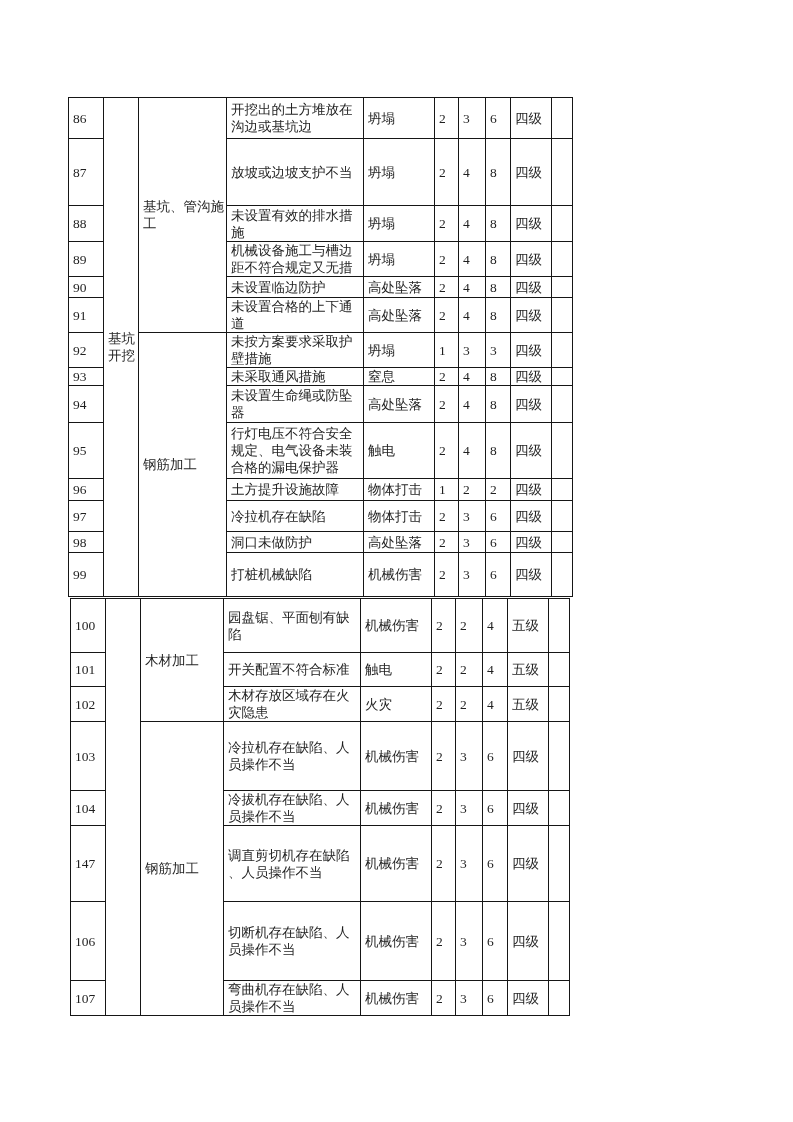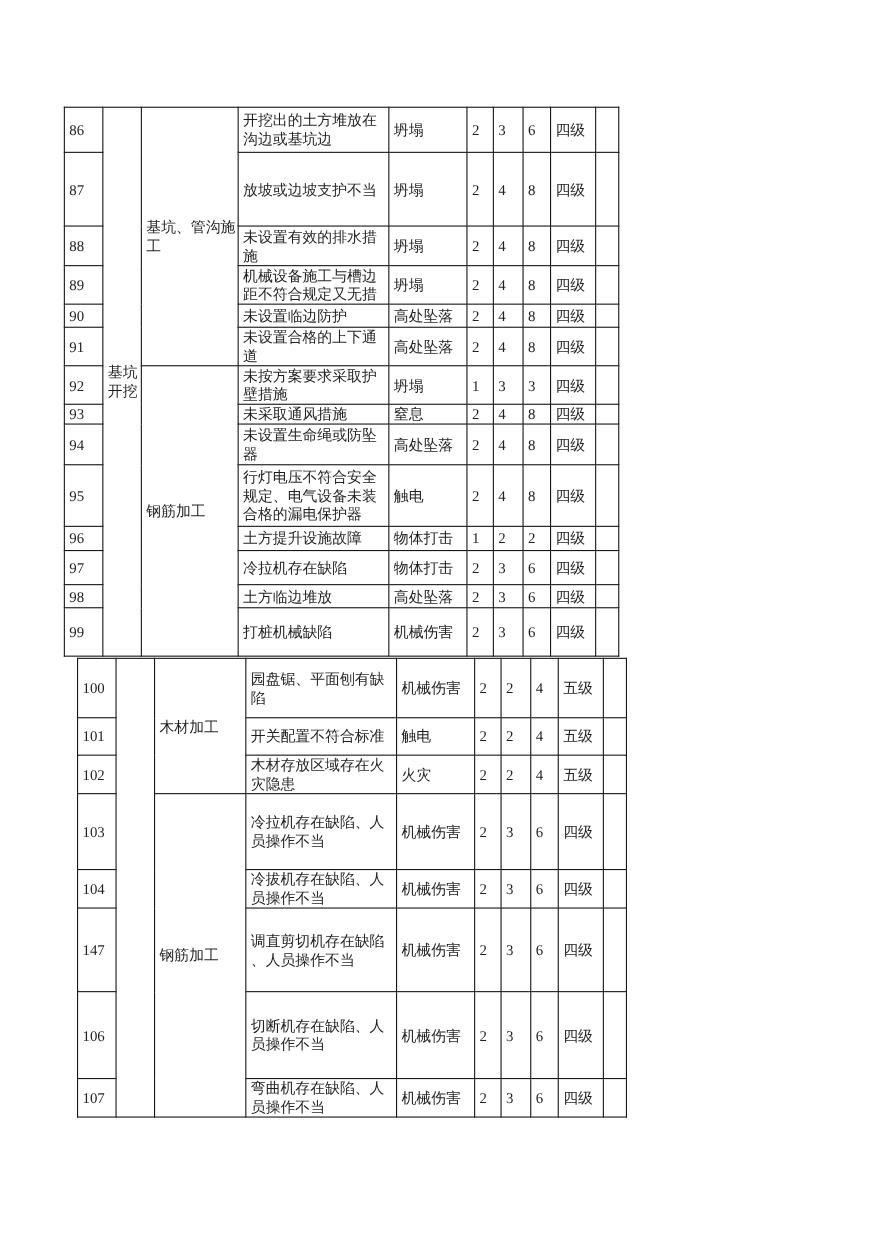--- a/index.html
+++ b/index.html
@@ -14,21 +14,21 @@
     width: 793px; height: 1122px;
     background: #ffffff;
     overflow: hidden;
   }
   table.risk-table {
     position: absolute;
     border-collapse: collapse;
     table-layout: fixed;
     empty-cells: show;
   }
-  #table-0 { left: 58px; top: 97px; }
+  #table-0 { left: 68px; top: 97px; }
   #table-1 { left: 70px; top: 598px; }
   table.risk-table td {
     border: 1px solid #161616;
     vertical-align: middle;
     padding: 0 2px 0 4px;
     font-size: 13.5px;
     line-height: 17px;
     color: #1f1f1f;
     white-space: pre;        
     overflow: visible;
@@ -189,21 +189,21 @@
           <td class="col-desc">冷拉机存在缺陷</td>
           <td class="col-hazard">物体打击</td>
           <td class="col-num">2</td>
           <td class="col-num">3</td>
           <td class="col-num">6</td>
           <td class="col-level">四级</td>
           <td class="col-blank"></td>
         </tr>
         <tr style="height: 21px;">
           <td class="col-no">98</td>
-          <td class="col-desc">土方临边堆放</td>
+          <td class="col-desc">洞口未做防护</td>
           <td class="col-hazard">高处坠落</td>
           <td class="col-num">2</td>
           <td class="col-num">3</td>
           <td class="col-num">6</td>
           <td class="col-level">四级</td>
           <td class="col-blank"></td>
         </tr>
         <tr style="height: 44px;">
           <td class="col-no">99</td>
           <td class="col-desc">打桩机械缺陷</td>

